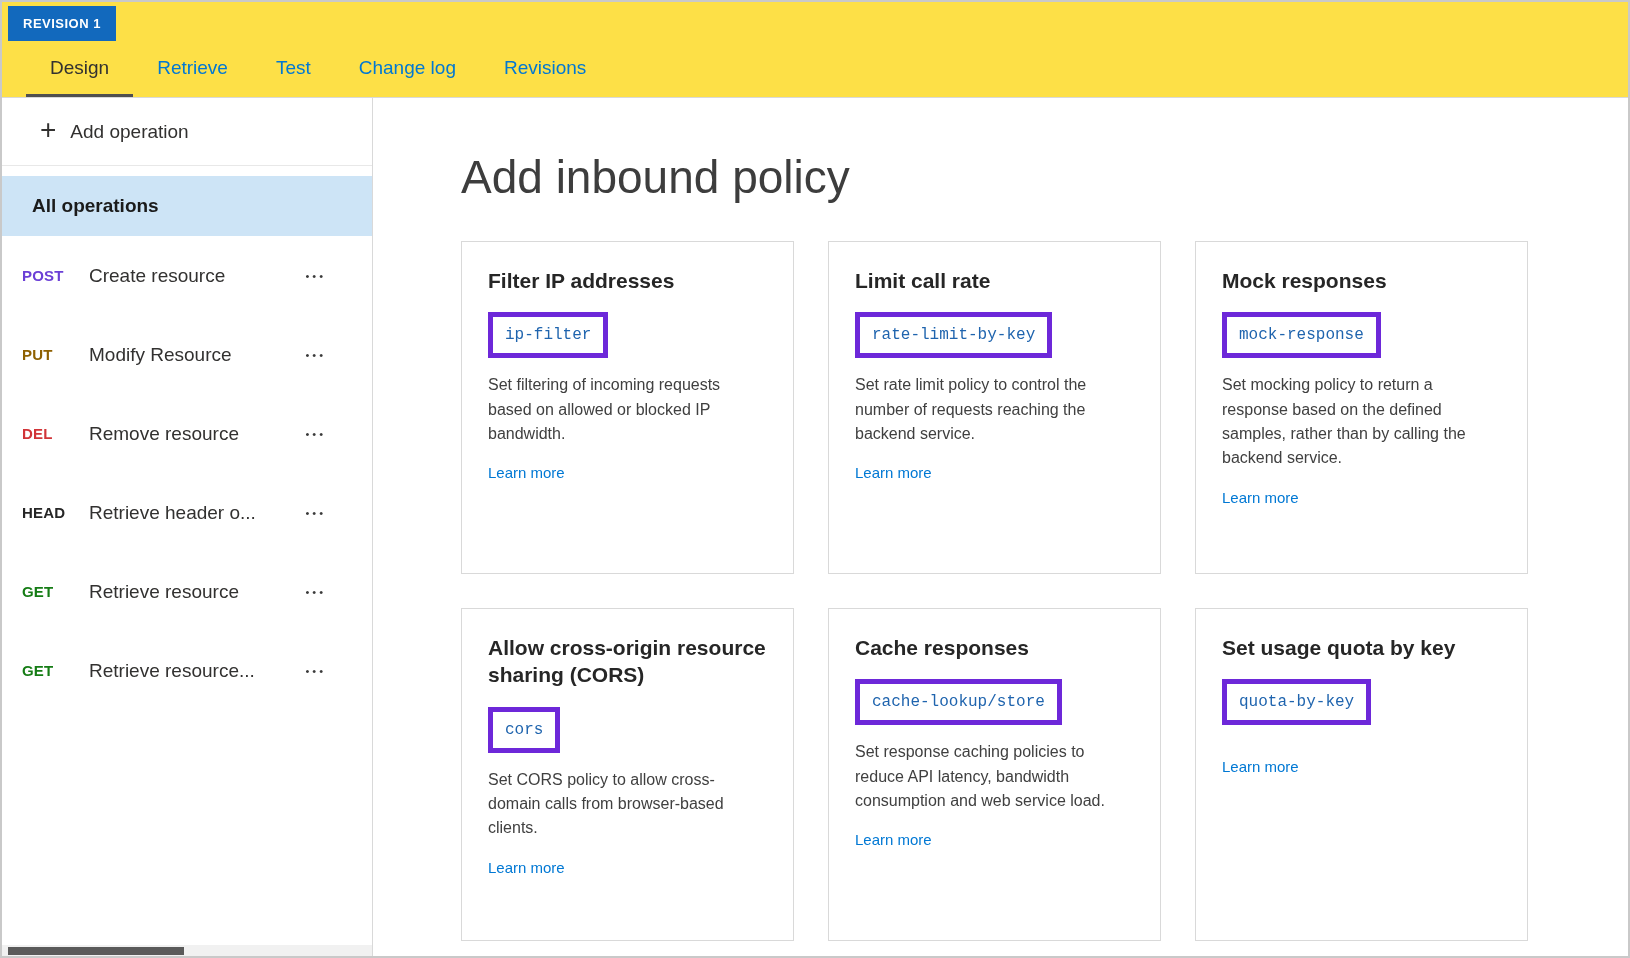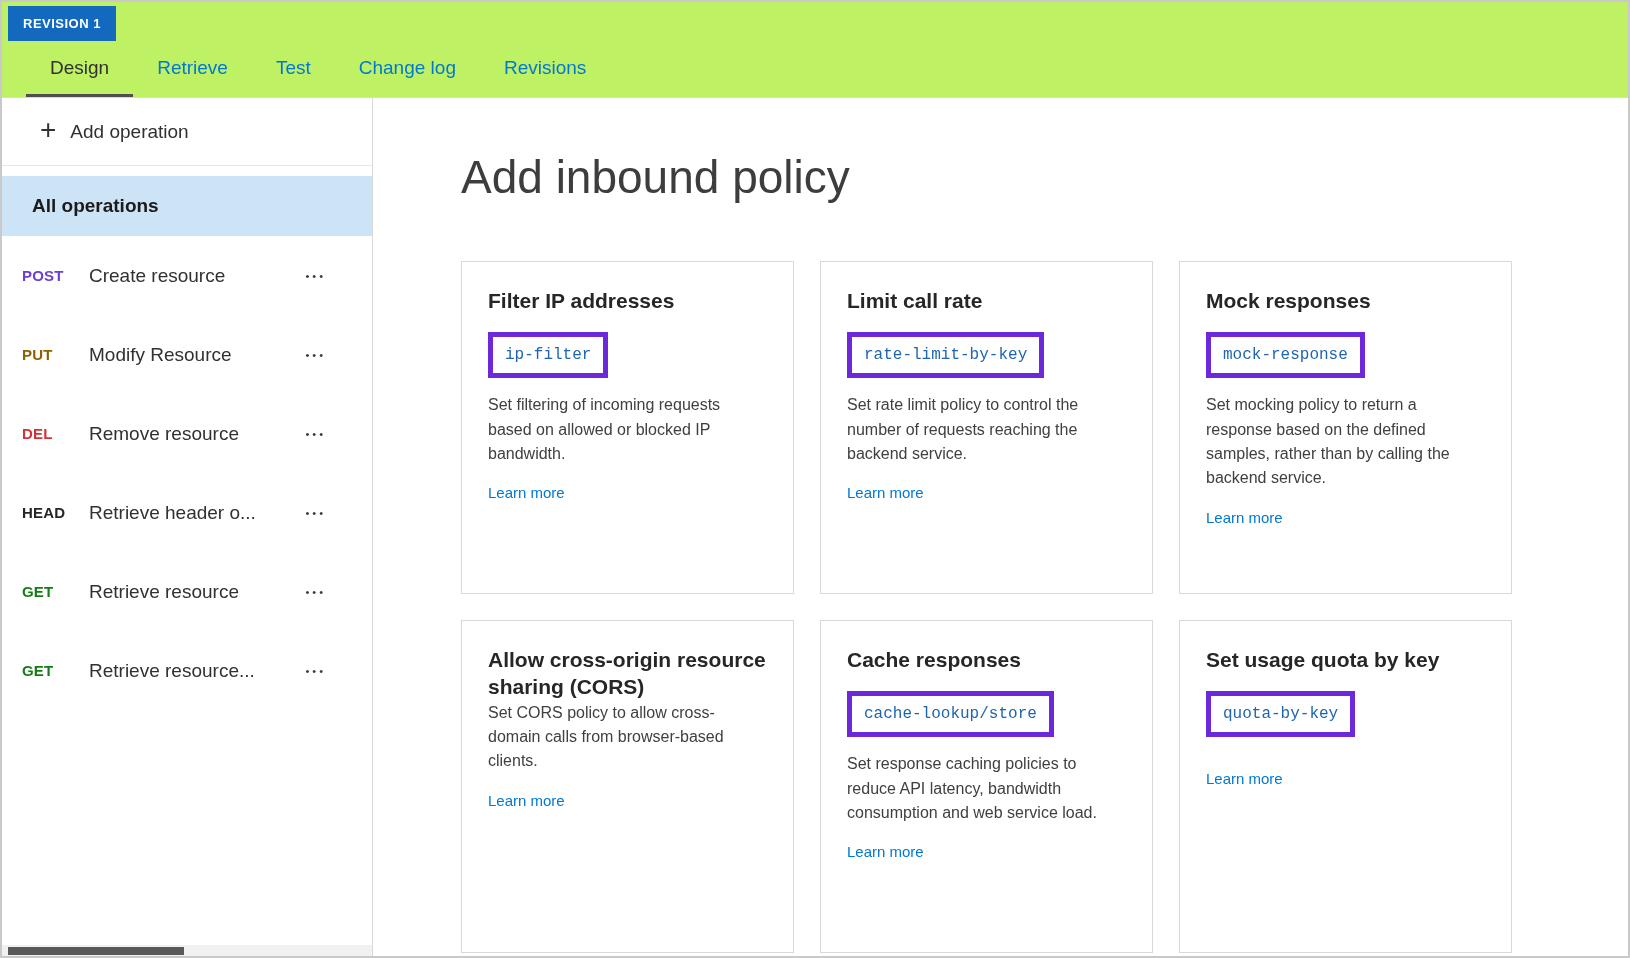--- a/index.html
+++ b/index.html
@@ -6,21 +6,21 @@
   html, body { margin: 0; padding: 0; }
   body {
     font-family: "Liberation Sans", "DejaVu Sans", sans-serif;
     background: #ffffff;
     color: #323130;
   }
   .page {
     width: 1630px;
     height: 958px;
     border: 2px solid #c9c9c9;
-    background: #bef264;
+    background: #fde047;
     display: flex;
     flex-direction: column;
     overflow: hidden;
   }
   
   .topbar { flex: 0 0 auto; }
   .revision-badge {
     display: inline-block;
     margin: 4px 0 0 6px;
     background: #1269bd;
@@ -133,24 +133,24 @@
   
   .main { flex: 1; padding: 52px 0 0 88px; overflow: hidden; background: #fff; }
   .page-title {
     font-size: 46px;
     font-weight: 300;
     color: #3d3d3d;
     margin: 0;
     line-height: 1.2;
   }
   .cards {
-    margin-top: 56px;
+    margin-top: 36px;
     display: grid;
     grid-template-columns: repeat(3, 333px);
-    gap: 26px;
+    gap: 34px;
   }
   .card {
     border: 1px solid #d9d9d9;
     height: 333px;
     padding: 25px 26px;
     background: #fff;
     cursor: pointer;
     overflow: hidden;
   }
   .card-title {
@@ -268,20 +268,21 @@
 
         <div class="card">
           <div class="card-title">Mock responses</div>
           <div><span class="code-badge">mock-response</span></div>
           <div class="card-desc">Set mocking policy to return a response based on the defined samples, rather than by calling the backend service.</div>
           <a class="learn-more">Learn more</a>
         </div>
 
         <div class="card">
           <div class="card-title">Allow cross-origin resource sharing (CORS)</div>
+          <div><span class="code-badge">cors</span></div>
           <div class="card-desc">Set CORS policy to allow cross-domain calls from browser-based clients.</div>
           <a class="learn-more">Learn more</a>
         </div>
 
         <div class="card">
           <div class="card-title">Cache responses</div>
           <div><span class="code-badge">cache-lookup/store</span></div>
           <div class="card-desc">Set response caching policies to reduce API latency, bandwidth consumption and web service load.</div>
           <a class="learn-more">Learn more</a>
         </div>

